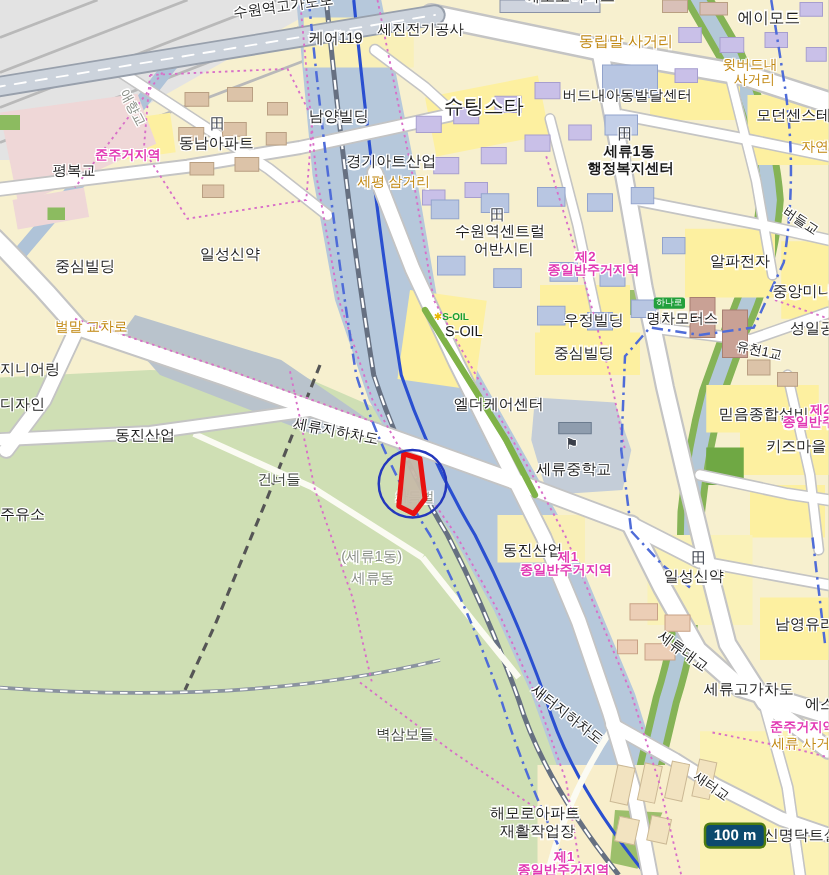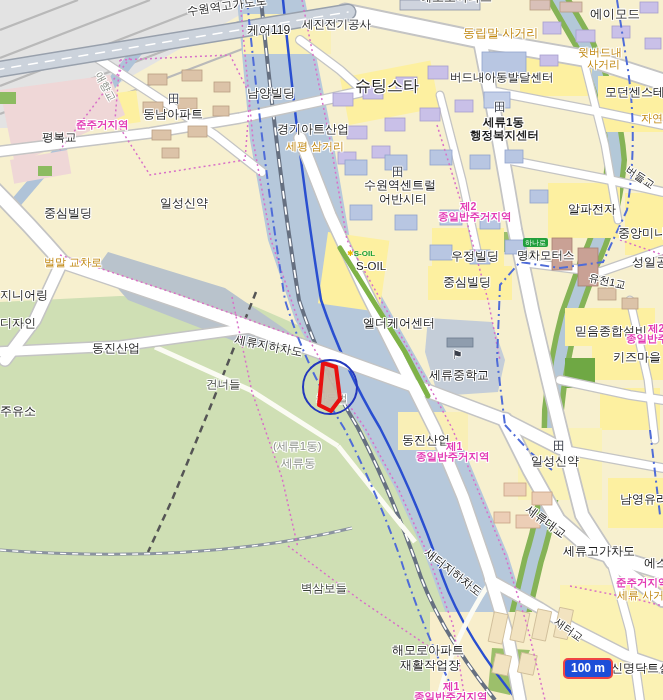--- a/index.html
+++ b/index.html
@@ -19,22 +19,22 @@
   #chadeuk{z-index:1;}
   #annot-svg{position:absolute;left:0;top:0;z-index:3;}
   #storage-label{position:absolute;left:274px;top:408px;font-size:30px;font-weight:bold;color:#2222cc;
         letter-spacing:3px;z-index:6;
         text-shadow:-2px 0 #fff,2px 0 #fff,0 -2px #fff,0 2px #fff,-1px -1px #fff,1px 1px #fff,1px -1px #fff,-1px 1px #fff;}
   .soil-brand{position:absolute;left:335px;top:249px;font-size:8px;font-weight:bold;color:#1a9e30;z-index:5;
         text-shadow:0 0 2px #fff;margin-left:12px;}
   .soil-star{color:#e8b800;font-size:8px;}
   .hanaro-badge{position:absolute;left:523px;top:238px;background:#22a03c;color:#fff;font-size:7px;
         padding:0 2px;border-radius:2px;z-index:5;line-height:9px;}
-  #scale-badge{position:absolute;left:563px;top:658px;width:50px;height:21px;background:#1d4ed8;
-        border:2px solid #ef4444;border-radius:5px;color:#fff;font-weight:bold;font-size:12px;
+  #scale-badge{position:absolute;left:563px;top:658px;width:50px;height:21px;background:#0c4a6e;
+        border:2px solid #4d7c0f;border-radius:5px;color:#fff;font-weight:bold;font-size:12px;
         text-align:center;line-height:17px;z-index:7;box-sizing:border-box;}
 </style>
 </head>
 <body>
 
 <div id="map">
 
 <svg id="base" width="663" height="700" viewBox="0 0 663 700">
 
   <rect x="0" y="0" width="663" height="700" fill="#f7f0cf"></rect>

